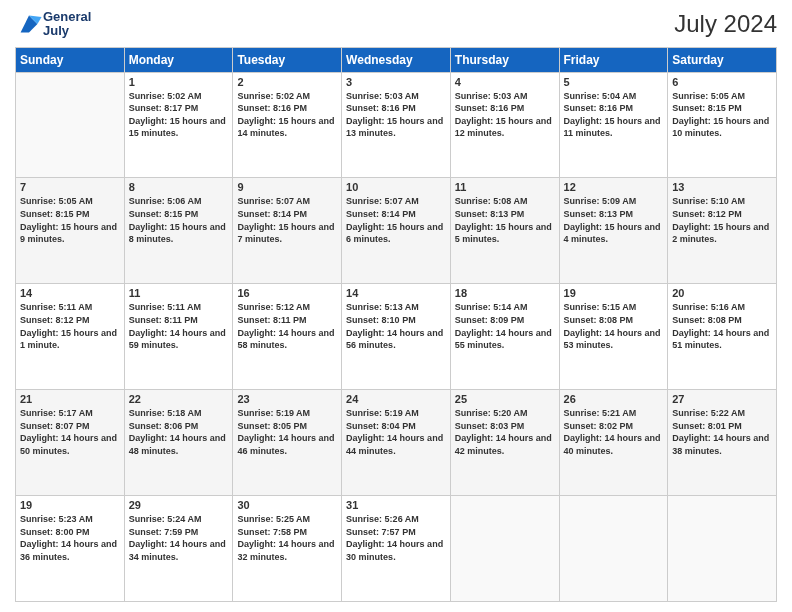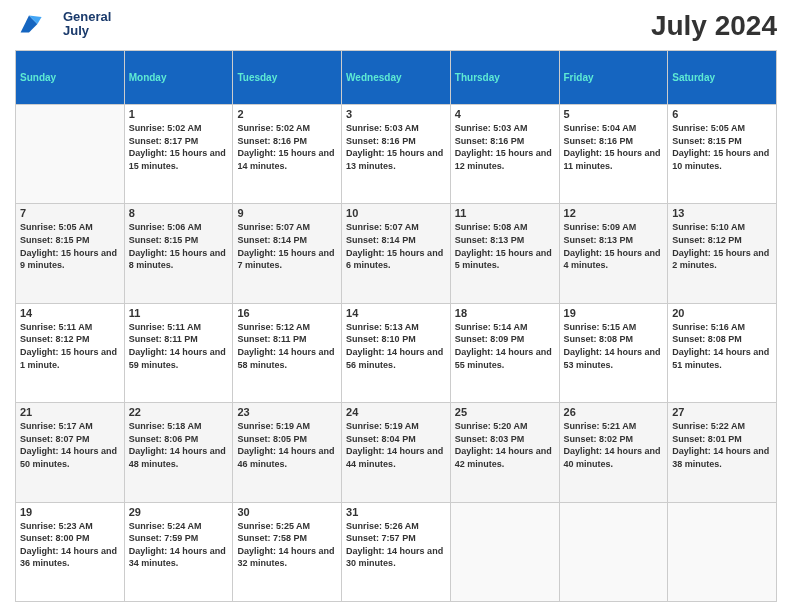--- a/index.html
+++ b/index.html
@@ -19,57 +19,57 @@
     }
     .header {
       display: flex;
       align-items: flex-start;
       justify-content: space-between;
       margin-bottom: 8px;
     }
     .logo {
       display: flex;
       align-items: center;
-      gap: 20px;
+      gap: 0;
     }
     .logo-text {
       display: flex;
       flex-direction: column;
       font-size: 13px;
       font-weight: bold;
       color: #1a3a6b;
       line-height: 1.1;
     }
     .logo-icon {
       width: 28px;
       height: 28px;
     }
     .title-block {
       text-align: right;
     }
     .month-title {
-      font-size: 28px;
-      font-weight: bold;
+      font-size: 24px;
+      font-weight: normal;
       color: #333;
     }
     .subtitle {
       font-size: 14px;
       color: #555;
     }
     .calendar {
       width: 100%;
       border-collapse: collapse;
       flex: 1;
     }
     .calendar thead tr th {
       background-color: #1565c0;
-      color: #5eead4;
-      font-size: 10px;
-      font-weight: bold;
-      padding: 21px 4px;
+      color: #ffffff;
+      font-size: 12px;
+      font-weight: bold;
+      padding: 5px 4px;
       text-align: left;
       border: 1px solid #ccc;
     }
     .calendar tbody tr td {
       vertical-align: top;
       border: 1px solid #ccc;
       padding: 3px 4px;
       font-size: 9.5px;
       color: #333;
       width: calc(100% / 7);

